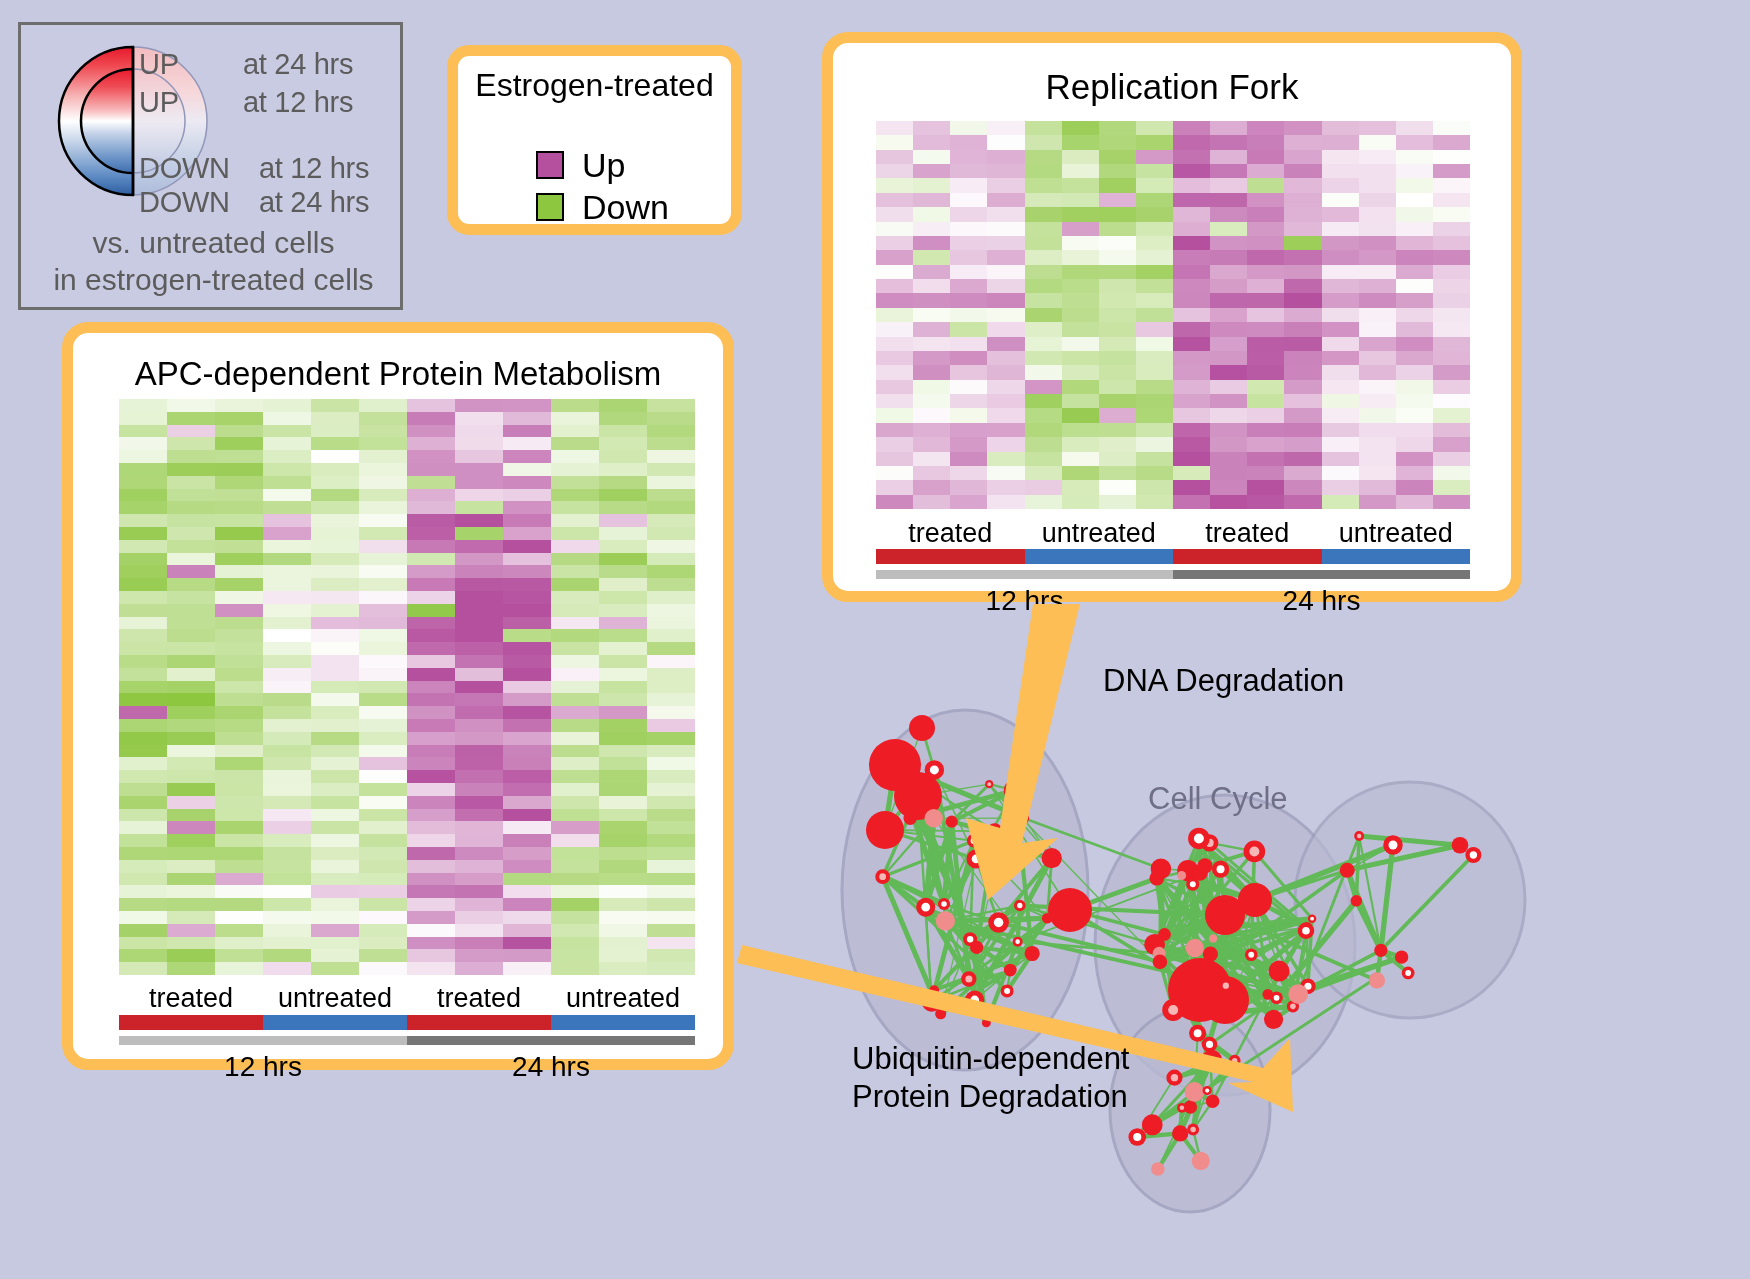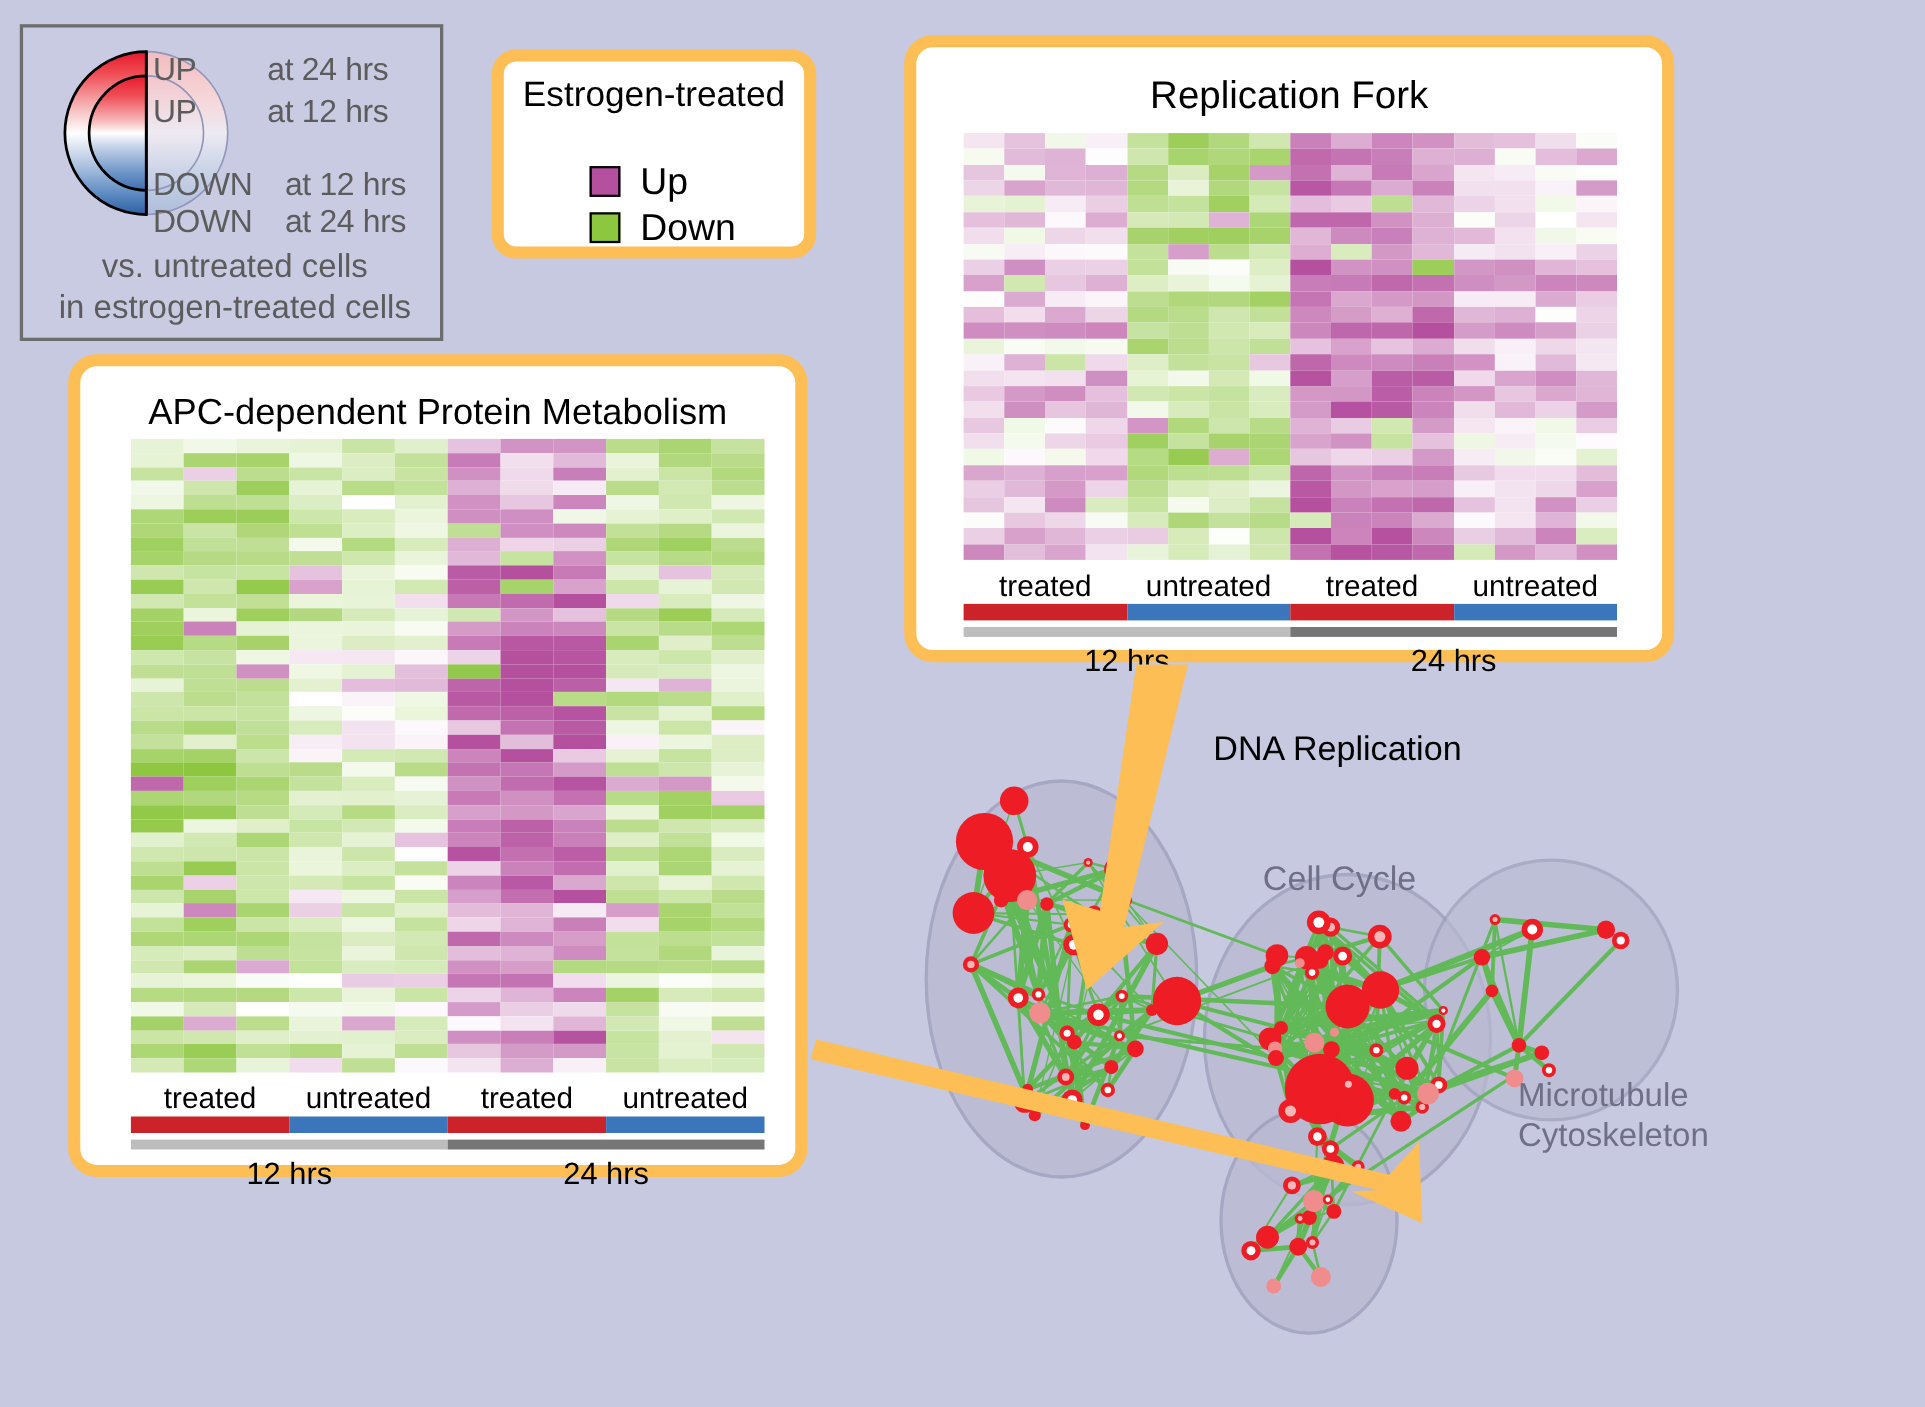--- a/index.html
+++ b/index.html
@@ -1901,18 +1901,18 @@
           <circle cx="410.1876275772533" cy="533.4164690274123" r="3.7600356644531714" fill="#ee1c25"></circle>
         </g>
       </g>
   </svg>
 
   <svg class="stage" style="pointer-events:none" viewBox="0 0 1750 1279">
     <polygon points="1033,604 1080,604 1022,843 1058,838 988,900 966,818 1000,828" fill="#fcbe55"></polygon>
     <polygon points="742,945 1263,1068 1290,1038 1293,1112 1228,1083 1253,1082 737,963" fill="#fcbe55"></polygon>
   </svg>
 
-  <div class="net-lbl" id="lbl-dna">DNA Replication</div>
+  <div class="net-lbl" id="lbl-dna">DNA Degradation</div>
   <div class="net-lbl" id="lbl-cc">Cell Cycle</div>
-  <div class="net-lbl" id="lbl-mt">Microtubule
-Cytoskeleton</div>
+  <div class="net-lbl" id="lbl-ub">Ubiquitin-dependent
+Protein Degradation</div>
 
 </div>
 
 </body></html>

